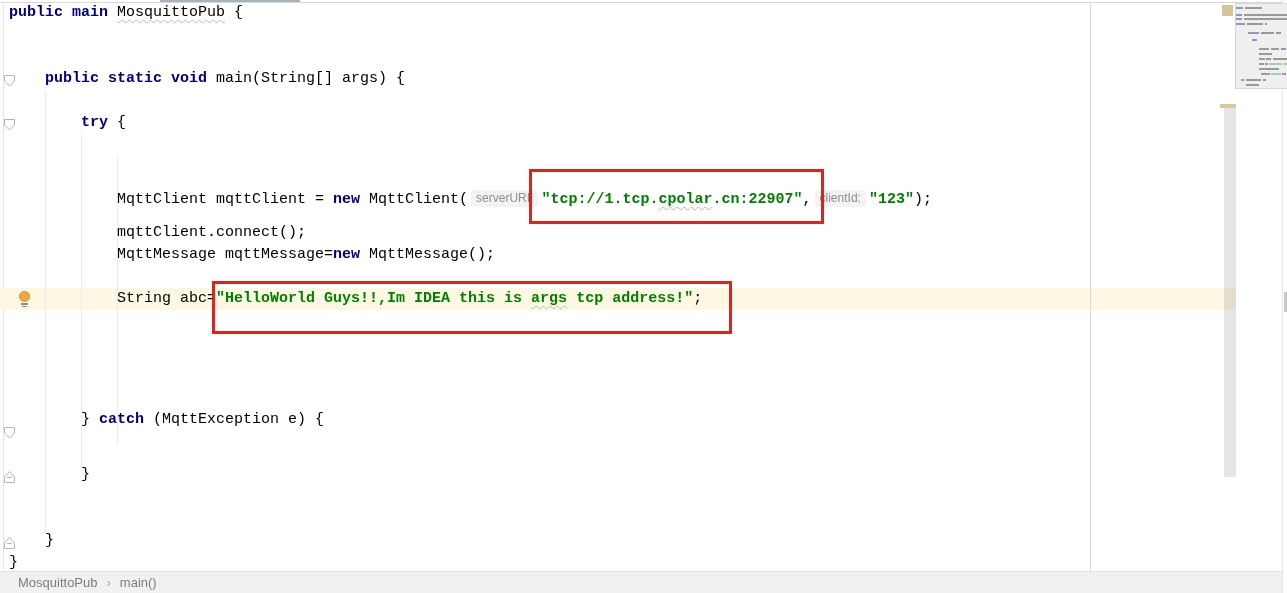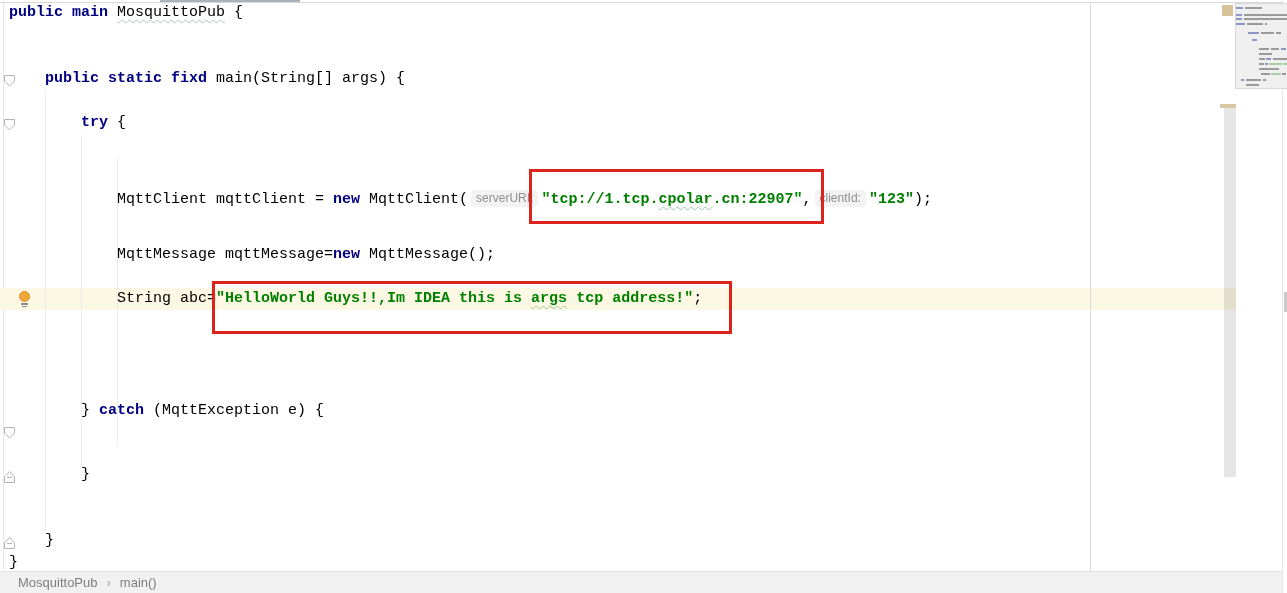--- a/index.html
+++ b/index.html
@@ -78,34 +78,35 @@
   <div class="indent-guide" style="left:81px;top:135px;height:332px;"></div>
   <div class="indent-guide" style="left:117px;top:157px;height:288px;"></div>
   <div class="margin-guide"></div>
 
   <div id="current-line" style="top: 288px;"></div>
 
   <div id="code-layer">
       <div class="code-line" style="top: 2px;"><span class="kw">public</span><span class="pl"> </span><span class="kw">main</span><span class="pl"> </span><span class="typo">MosquittoPub</span><span class="pl"> {</span></div>
       <div class="code-line" style="top: 24px;"></div>
       <div class="code-line" style="top: 46px;"></div>
-      <div class="code-line" style="top: 68px;"><span class="pl">    </span><span class="kw">public</span><span class="pl"> </span><span class="kw">static</span><span class="pl"> </span><span class="kw">fixd</span><span class="pl"> main(String[] args) {</span></div>
+      <div class="code-line" style="top: 68px;"><span class="pl">    </span><span class="kw">public</span><span class="pl"> </span><span class="kw">static</span><span class="pl"> </span><span class="kw">void</span><span class="pl"> main(String[] args) {</span></div>
       <div class="code-line" style="top: 90px;"></div>
       <div class="code-line" style="top: 112px;"><span class="pl">        </span><span class="kw">try</span><span class="pl"> {</span></div>
       <div class="code-line" style="top: 134px;"></div>
       <div class="code-line" style="top: 156px;"></div>
       <div class="code-line" style="top: 178px;"><span class="pl">            MqttClient mqttClient = </span><span class="kw">new</span><span class="pl"> MqttClient(</span><span class="hint">serverURI:</span><span class="str">"tcp://1.tcp.</span><span class="strtypo">cpolar</span><span class="str">.cn:22907"</span><span class="pl">,</span><span class="hint">clientId:</span><span class="str">"123"</span><span class="pl">);</span></div>
       <div class="code-line" style="top: 200px;"></div>
+      <div class="code-line" style="top: 222px;"><span class="pl">            mqttClient.connect();</span></div>
       <div class="code-line" style="top: 244px; text-align: right;"><span class="pl">            MqttMessage mqttMessage=</span><span class="kw">new</span><span class="pl"> MqttMessage();</span></div>
       <div class="code-line" style="top: 266px;"></div>
       <div class="code-line" style="top: 288px;"><span class="pl">            String abc=</span><span class="str">"HelloWorld Guys!!,Im IDEA this is </span><span class="strtypo">args</span><span class="str"> tcp address!"</span><span class="pl">;</span></div>
       <div class="code-line" style="top: 310px;"></div>
       <div class="code-line" style="top: 354px;"></div>
       <div class="code-line" style="top: 398px;"></div>
-      <div class="code-line" style="top: 400px;"><span class="pl">        } </span><span class="kw">catch</span><span class="pl"> (MqttException e) {</span></div>
+      <div class="code-line" style="top: 409px;"><span class="pl">        } </span><span class="kw">catch</span><span class="pl"> (MqttException e) {</span></div>
       <div class="code-line" style="top: 464px;"><span class="pl">        }</span></div>
       <div class="code-line" style="top: 486px;"></div>
       <div class="code-line" style="top: 508px;"></div>
       <div class="code-line" style="top: 530px;"><span class="pl">    }</span></div>
       <div class="code-line" style="top: 552px;"><span class="pl">}</span></div>
     </div>
 
   <div id="gutter-layer">
       <div class="gutter-marker" style="top: 73px;"><svg width="11" height="12" viewBox="0 0 11 12">
           <path d="M0.5 0.5 H10.5 V6 L5.5 11 L0.5 6 Z" fill="#ffffff" stroke="#b4b4b4"></path>

